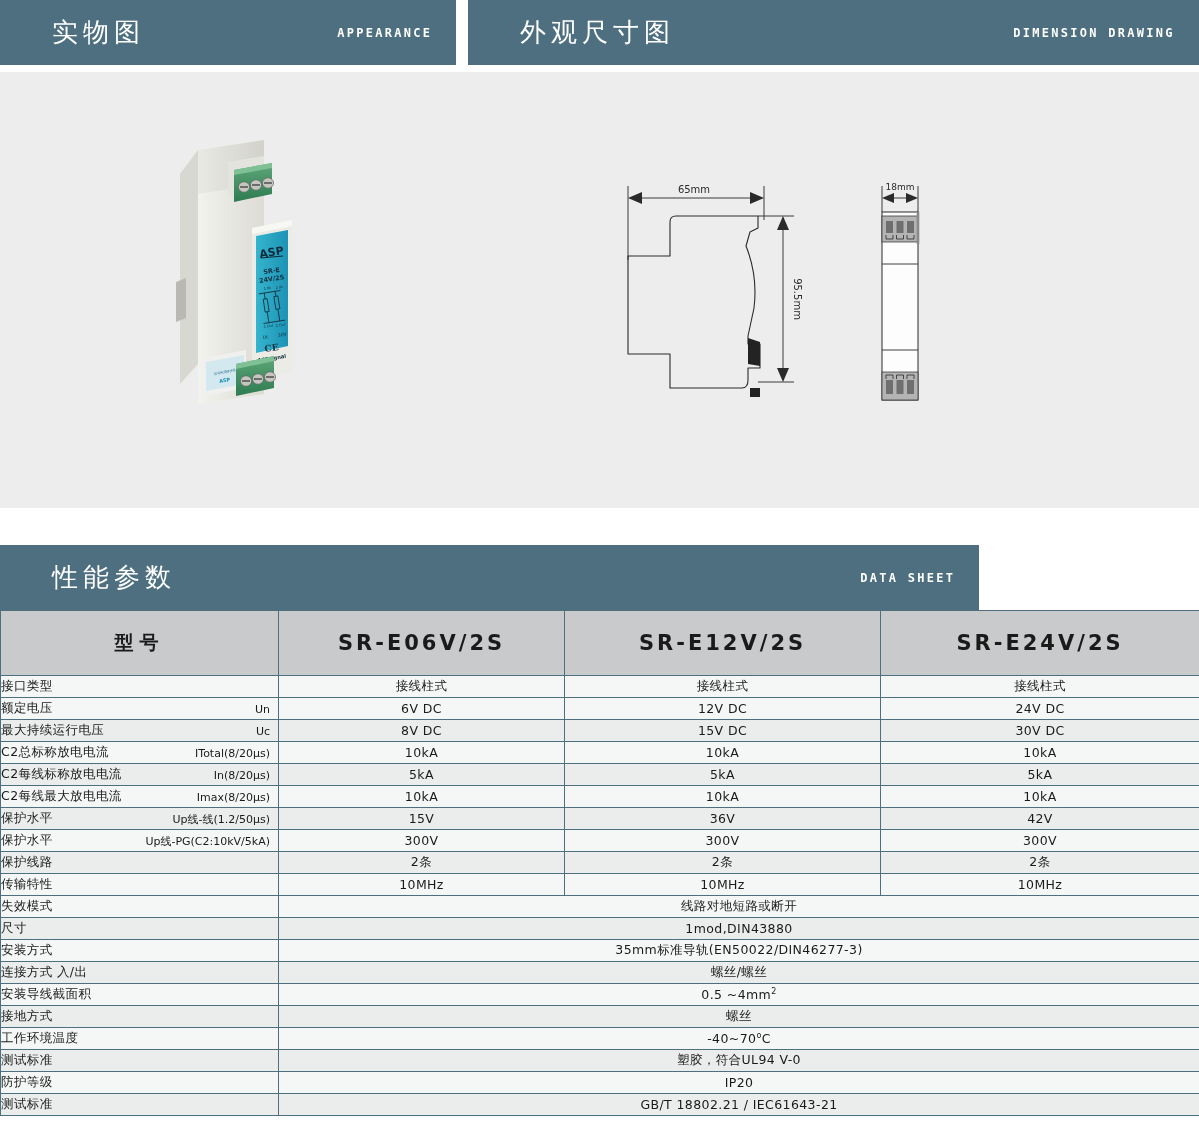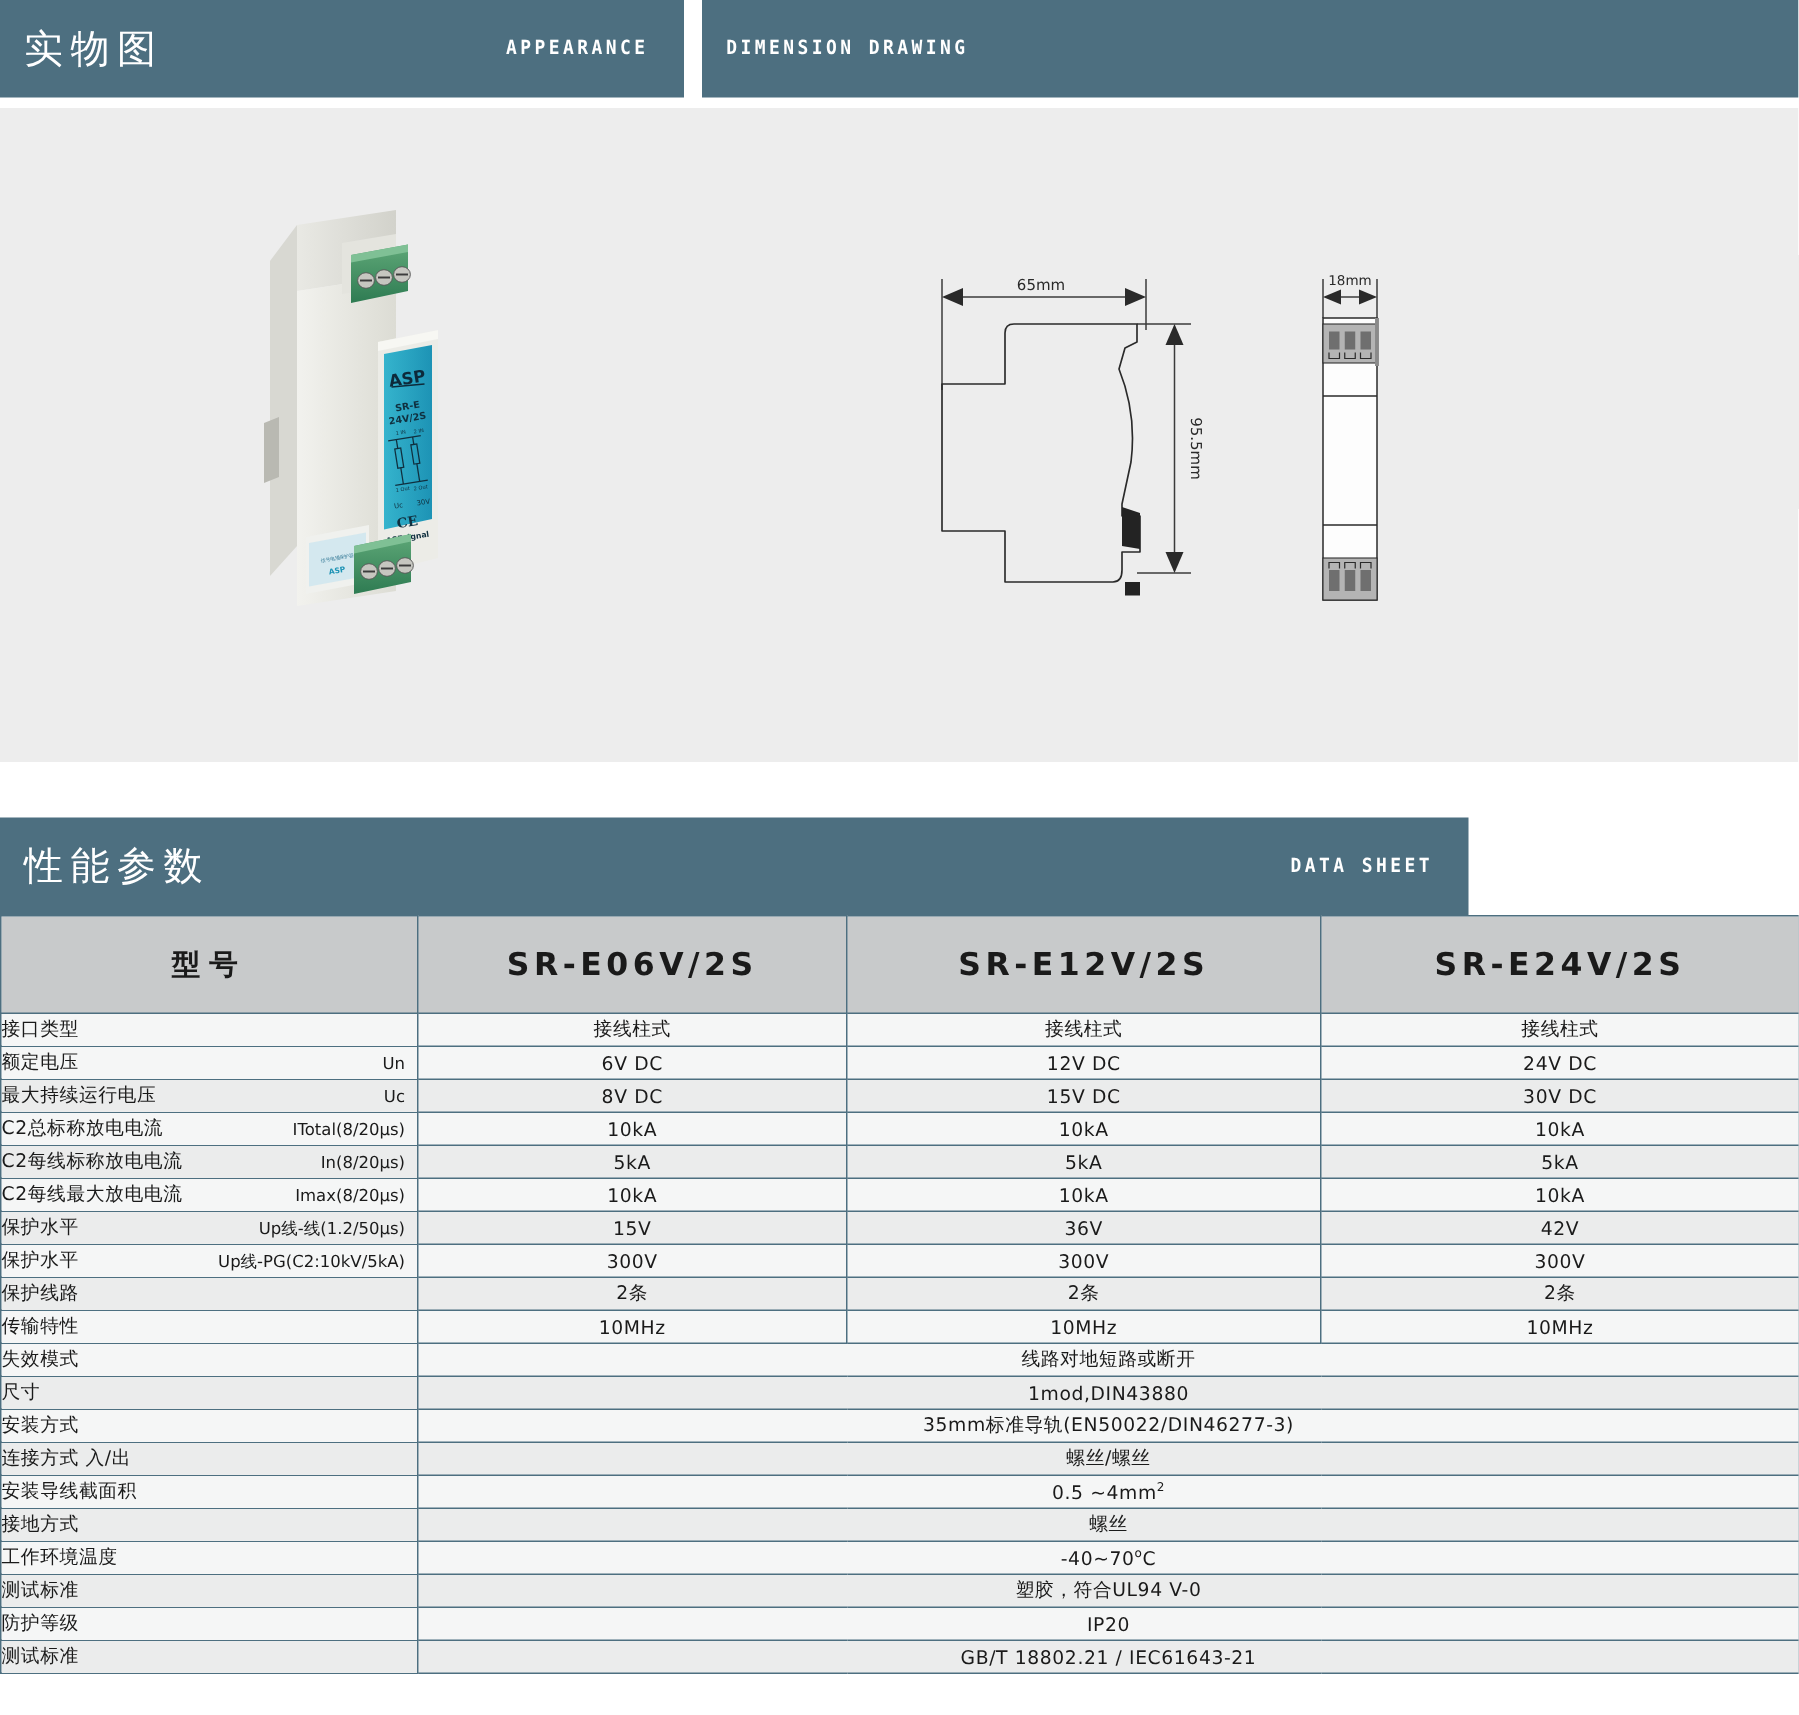--- a/index.html
+++ b/index.html
@@ -13,21 +13,21 @@
   .page{position:relative;width:1199px;height:1143px;}
 
   
   .bar{
     position:absolute;height:65px;background:#4d6f80;
     display:flex;align-items:center;justify-content:space-between;
     box-sizing:border-box;
   }
   .bar .cn{
     color:#ffffff;font-size:26px;letter-spacing:5px;font-weight:400;
-    padding-left:16px;white-space:nowrap;
+    padding-left:52px;white-space:nowrap;
   }
   .bar .en{
     color:#ffffff;font-size:13px;letter-spacing:2.5px;font-weight:700;
     padding-right:26px;white-space:nowrap;
     font-family:"DejaVu Sans Mono","Liberation Mono",monospace;
     transform:scaleX(.92);transform-origin:right center;
   }
   #bar-appearance{left:0;top:0;width:456px;}
   #bar-dimension{left:468px;top:0;width:731px;}
 
@@ -94,20 +94,21 @@
 <body>
 
 <div class="page">
 
   <div class="bar" id="bar-appearance">
     <span class="cn">实物图</span>
     <span class="en">APPEARANCE</span>
   </div>
 
   <div class="bar" id="bar-dimension">
+    <span class="cn">外观尺寸图</span>
     <span class="en">DIMENSION DRAWING</span>
   </div>
 
   <div id="panel-images"></div>
 
   <svg id="product-photo" viewBox="0 0 170 272">
     <defs>
       <linearGradient id="bodyTop" x1="0" y1="0" x2="1" y2="0">
         <stop offset="0" stop-color="#e9e9e4"></stop>
           <stop offset="1" stop-color="#d2d2cb"></stop>

